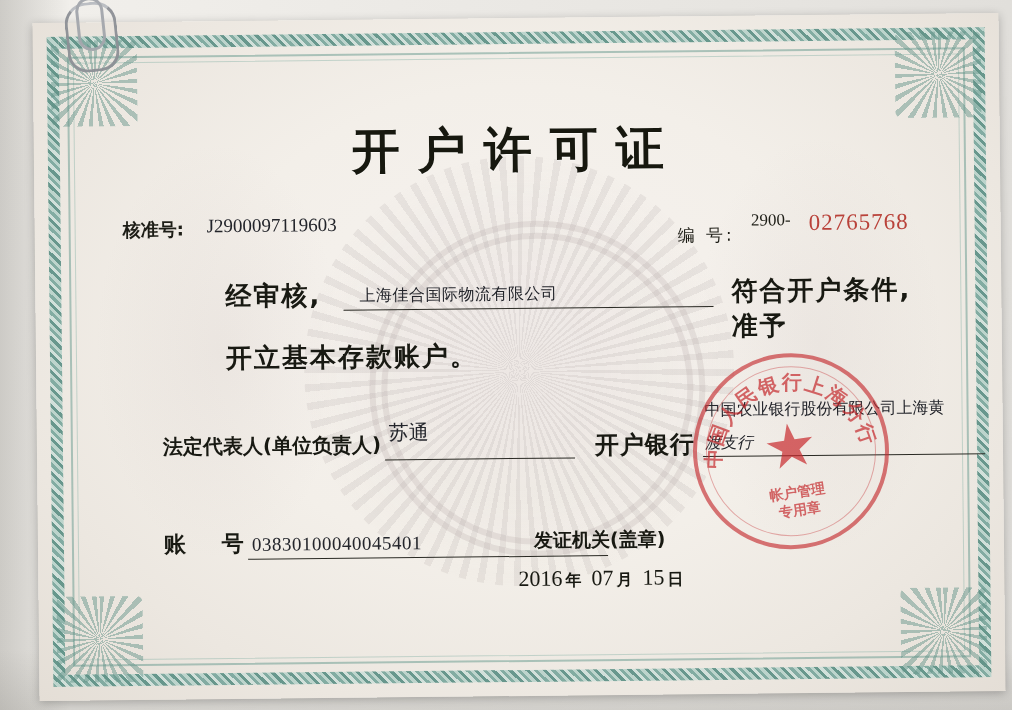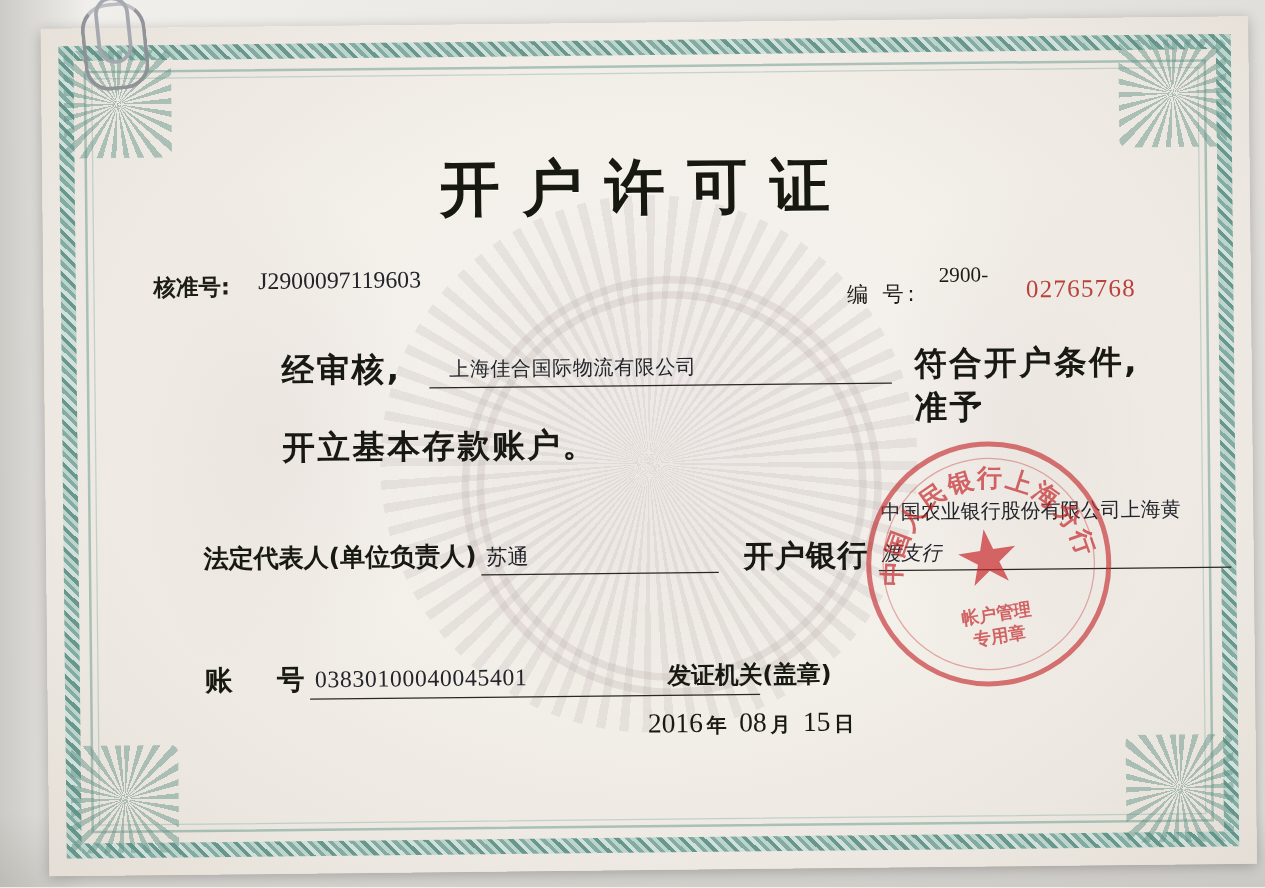--- a/index.html
+++ b/index.html
@@ -188,22 +188,22 @@
   }
   .no-prefix {
     position: absolute;
     right: 140px; top: 1px;
     font-size: 17px;
     color: #1d1d16;
     font-family: "Liberation Serif", serif;
   }
   .no-serial {
     position: absolute;
-    right: 22px; top: 12px;
-    font-size: 20px;
+    right: 22px; top: 1px;
+    font-size: 23px;
     color: #b9423a;
     font-family: "Liberation Serif", serif;
     letter-spacing: 1px;
   }
 
   .body-line {
     position: relative;
     margin-top: 34px;
     height: 40px;
     font-family: "DejaVu Sans", sans-serif;
@@ -258,22 +258,22 @@
   }
   .rep-fill {
     position: absolute;
     left: 278px; top: 8px;
     width: 190px;
     height: 26px;
     border-bottom: 1.5px solid #2a2a24;
   }
   .rep-fill span {
     position: absolute;
-    left: 4px; bottom: 2px;
-    font-size: 17px;
+    left: 4px; bottom: 13px;
+    font-size: 20px;
     font-family: Liberation Sans, sans-serif;
     color: #23252b;
   }
   .bank-label {
     position: absolute;
     left: 488px; top: 6px;
     font-size: 24px;
     font-weight: bold;
     color: #181912;
     letter-spacing: 1px;
@@ -498,21 +498,21 @@
       <div class="row-acct">
         <span class="acct-label">账 号</span>
         <span class="acct-fill">
           <span>03830100040045401</span>
         </span>
       </div>
 
       <div class="issuer">
         <div class="issuer-label">发证机关(盖章)</div>
         <div class="issuer-date">
-          <span class="num">2016</span><span class="cn">年</span><span class="num">08</span><span class="cn">月</span><span class="num">15</span><span class="cn">日</span>
+          <span class="num">2016</span><span class="cn">年</span><span class="num">07</span><span class="cn">月</span><span class="num">15</span><span class="cn">日</span>
         </div>
       </div>
 
       <div class="seal">
         <svg class="seal-arc" viewBox="0 0 188 188">
           <defs>
             <path id="sealArc" d="M 22,104 A 72,72 0 0 1 166,104" fill="none"></path>
           </defs>
           <text text-anchor="middle">
             <textPath href="#sealArc" startOffset="50%">中国人民银行上海分行</textPath>

